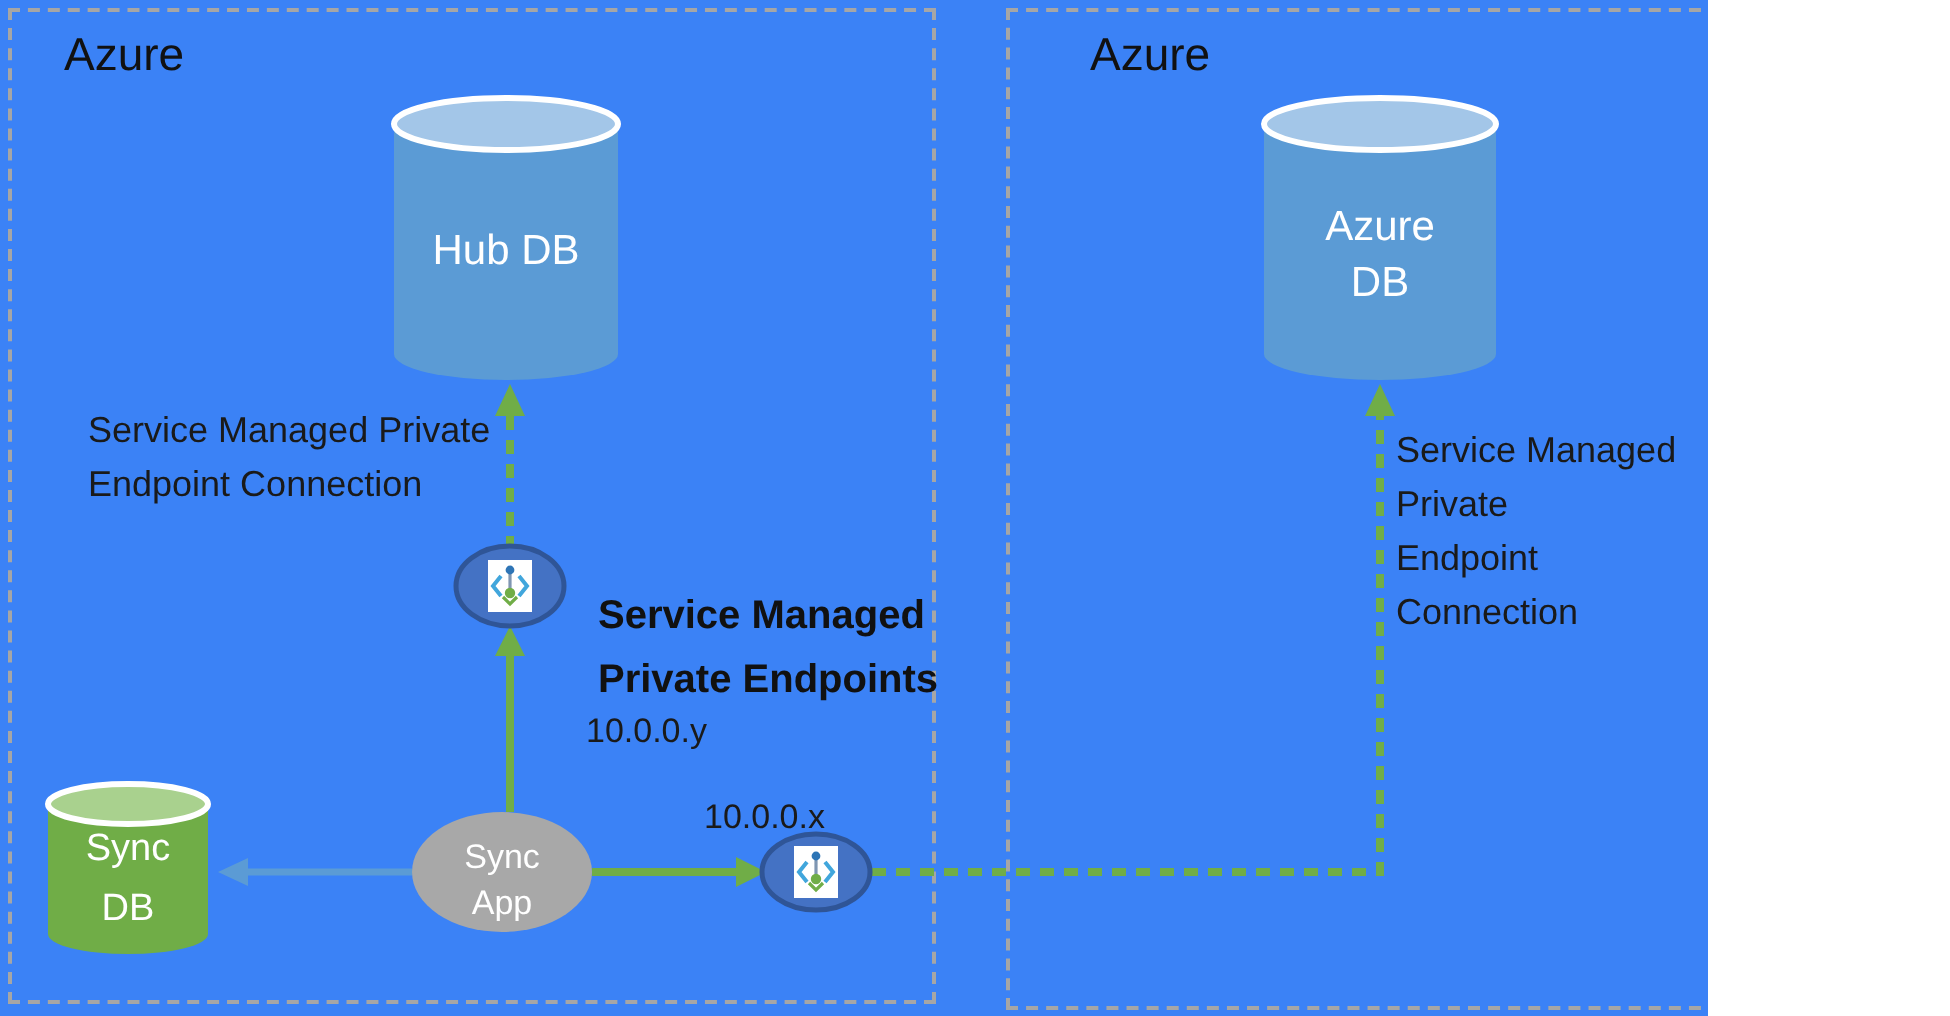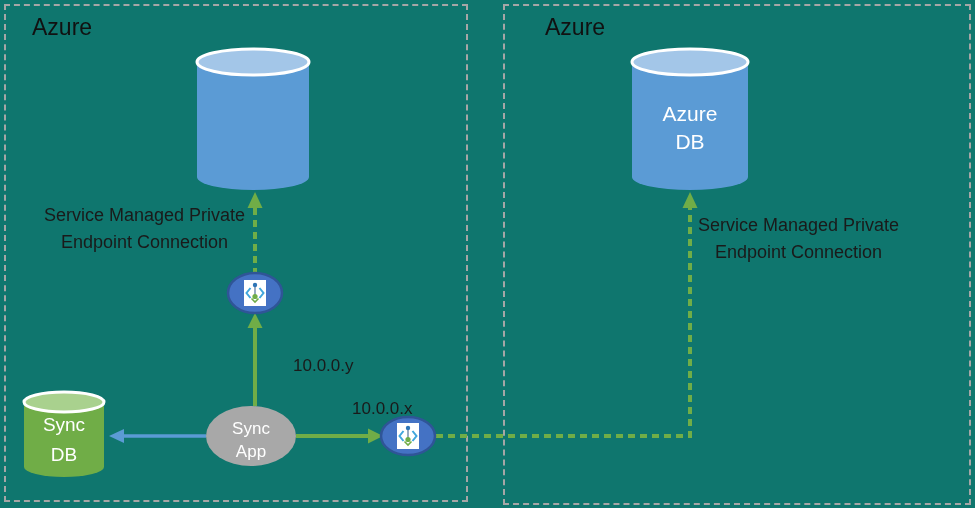--- a/index.html
+++ b/index.html
@@ -3,23 +3,23 @@
 <meta charset="utf-8">
 <style>
   html, body {
     margin: 0;
     padding: 0;
     background: #ffffff;
     font-family: "Liberation Sans", "DejaVu Sans", sans-serif;
   }
   .canvas {
     position: relative;
-    width: 975px;
+    width: 854px;
     height: 508px;
-    background: #0f766e;
+    background: #3b82f6;
     overflow: hidden;
   }
   .azure-box {
     position: absolute;
     border: 2px dashed #a6a6a6;
     box-sizing: border-box;
     background: transparent;
   }
   .box-left  { left: 4px;   top: 4px; width: 464px; height: 498px; }
   .box-right { left: 503px; top: 4px; width: 468px; height: 501px; }
@@ -53,21 +53,20 @@
   }
   .hub-label    { left: 253px; top: 112px; font-size: 21px; line-height: 28px; }
   .member-label { left: 690px; top: 100px; font-size: 21px; line-height: 28px; }
   .syncdb-label { left: 64px;  top: 410px; font-size: 19px; line-height: 30px; }
   .syncapp-label{ left: 251px; top: 417px; font-size: 17px; line-height: 23px; }
 
   .conn-label {
     font-size: 18px;
     line-height: 27px;
     color: #1a1a1a;
-    text-align: center;
   }
   .conn-left  { left: 44px;  top: 202px; }
   .conn-right { left: 698px; top: 212px; }
 
   .bold-label {
     left: 299px; top: 292px;
     font-size: 20px;
     font-weight: bold;
     line-height: 32px;
     color: #111111;
@@ -152,29 +151,32 @@
 
     <g>
       <ellipse cx="408" cy="436" rx="27" ry="19" fill="#4472C4" stroke="#2F5597" stroke-width="2.5"></ellipse>
       <use href="#pe-icon" transform="translate(408,436)"></use>
     </g>
   </svg>
 
   <div class="txt azure-label az-left">Azure</div>
   <div class="txt azure-label az-right">Azure</div>
 
+  <div class="node-label hub-label">Hub DB</div>
   <div class="node-label member-label">Azure
 DB</div>
   <div class="node-label syncdb-label">Sync
 DB</div>
   <div class="node-label syncapp-label">Sync
 App</div>
 
   <div class="txt conn-label conn-left">Service Managed Private
 Endpoint Connection</div>
   <div class="txt conn-label conn-right">Service Managed Private
 Endpoint Connection</div>
 
+  <div class="txt bold-label">Service Managed
+Private Endpoints</div>
 
   <div class="txt ip-label ip-y">10.0.0.y</div>
   <div class="txt ip-label ip-x">10.0.0.x</div>
 
 </div>
 
 </body></html>

